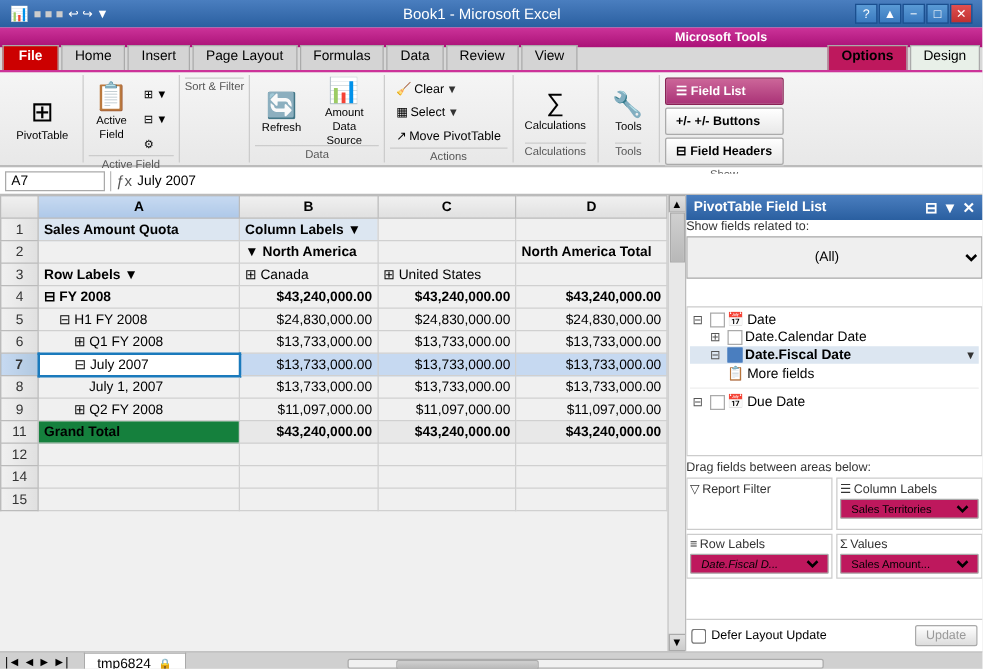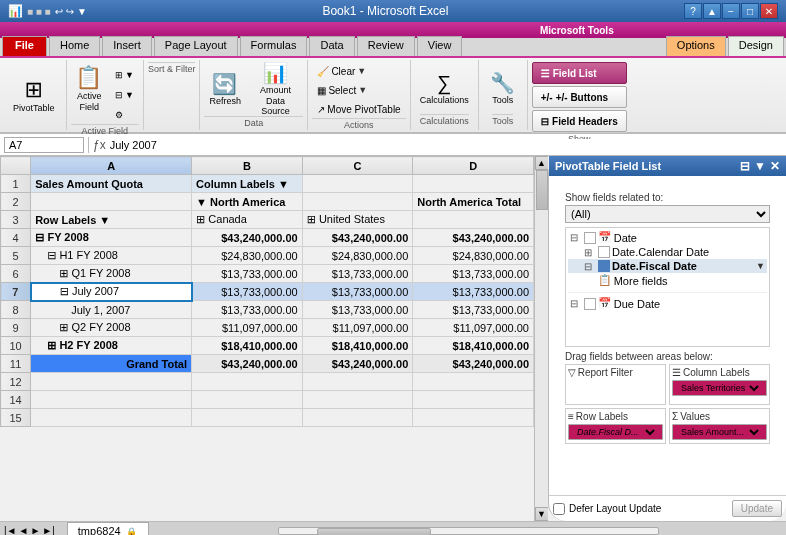--- a/index.html
+++ b/index.html
@@ -34,25 +34,25 @@
     .spreadsheet { flex: 1; overflow: hidden; position: relative; }
     table.sheet { border-collapse: collapse; }
     table.sheet td { border: 1px solid #d0d0d0; padding: 1px 4px; font-size: 11px; white-space: nowrap; min-width: 20px; height: 18px; }
     table.sheet th { background: linear-gradient(to bottom, #f0f0f0, #e0e0e0); border: 1px solid #bbb; padding: 1px 4px; font-size: 11px; text-align: center; height: 18px; }
     .col-a { width: 160px; }
     .col-b { width: 110px; }
     .col-c { width: 110px; }
     .col-d { width: 120px; }
 
     
-    .pivot-panel { width: 238px; background: white; border-left: 1px solid #bbb; display: flex; flex-direction: column; font-size: 11px; border-radius: 18px; }
+    .pivot-panel { width: 238px; background: white; border-left: 1px solid #bbb; display: flex; flex-direction: column; font-size: 11px; }
     .pivot-panel-header { background: linear-gradient(to bottom, #4a7ebf, #2a5fa0); color: white; padding: 3px 6px; display: flex; justify-content: space-between; align-items: center; font-size: 11px; font-weight: bold; }
-    .pivot-panel-body { padding: 16px; flex: 1; overflow-y: auto; }
+    .pivot-panel-body { padding: 0; flex: 1; overflow-y: auto; }
     .pivot-section-label { font-size: 10px; color: #333; margin-bottom: 2px; }
-    .pivot-related-select { width: 100%; border: 1px solid #aaa; padding: 1px; font-size: 11px; margin-bottom: 4px; height: 18px; }
+    .pivot-related-select { width: 100%; border: 1px solid #aaa; padding: 1px; font-size: 11px; margin-bottom: 22px; height: 34px; text-align: center; }
     .field-tree { border: 1px solid #ccc; padding: 2px; margin-bottom: 4px; height: 120px; overflow-y: auto; background: white; }
     .field-item { display: flex; align-items: center; gap: 2px; padding: 1px 2px; cursor: pointer; }
     .field-item .expand { font-size: 10px; color: #555; width: 12px; }
     .field-item .checkbox { width: 12px; height: 12px; border: 1px solid #aaa; background: white; display: inline-block; }
     .field-item .checkbox.checked { background: #4a7ebf; }
     .field-label { font-size: 11px; }
     .field-sub { padding-left: 16px; }
     .pivot-drag-label { font-size: 10px; color: #333; margin: 4px 0 2px; }
     .pivot-areas { display: grid; grid-template-columns: 1fr 1fr; gap: 3px; }
     .pivot-area { border: 1px solid #ccc; padding: 2px; background: white; }
@@ -94,21 +94,21 @@
 <div style="display:flex; background: #d8d8d8; height: 20px; align-items: flex-end; padding-left: 2px; border-bottom: 2px solid #cc3399;">
   <div class="ribbon-tab file">File</div>
   <div class="ribbon-tab">Home</div>
   <div class="ribbon-tab">Insert</div>
   <div class="ribbon-tab">Page Layout</div>
   <div class="ribbon-tab">Formulas</div>
   <div class="ribbon-tab">Data</div>
   <div class="ribbon-tab">Review</div>
   <div class="ribbon-tab">View</div>
   <div style="flex:1;"></div>
-  <div class="ribbon-tab options-tab active" style="background:#fdba74; border: 1px solid #aaa; border-bottom: none; font-weight:normal;margin-top:47px;">Options</div>
+  <div class="ribbon-tab options-tab active" style="background:#be185d; border: 1px solid #aaa; border-bottom: none; font-weight:bold;margin-top:47px;">Options</div>
   <div class="ribbon-tab design-tab" style="background:#e8f0e8;">Design</div>
 </div>
 
 <div style="display:flex; background: linear-gradient(to bottom, #f5f5f5, #e8e8e8); border-bottom: 2px solid #bbb; height: 76px; padding: 2px;">
 
   <div style="display:flex; flex-direction:column; padding: 2px 6px; border-right: 1px solid #ccc; align-items:center;">
     <div style="flex:1; display:flex; align-items:center; justify-content:center;">
       <div class="ribbon-btn" style="height:52px;">
         <span style="font-size:22px;">⊞</span>
         <span style="font-size:9px;">PivotTable</span>
@@ -301,31 +301,24 @@
             </tr>
 
             <tr>
               <td style="background:linear-gradient(to right,#f0f0f0,#e0e0e0);border:1px solid #bbb;text-align:center;font-size:11px;color:#333;">9</td>
               <td style="border:1px solid #d0d0d0;padding:1px 4px 1px 28px;">⊞ Q2 FY 2008</td>
               <td style="border:1px solid #d0d0d0;padding:1px 4px;text-align:right;">$11,097,000.00</td>
               <td style="border:1px solid #d0d0d0;padding:1px 4px;text-align:right;">$11,097,000.00</td>
               <td style="border:1px solid #d0d0d0;padding:1px 4px;text-align:right;">$11,097,000.00</td>
             </tr>
 
-            <tr>
-              <td style="background:linear-gradient(to right,#f0f0f0,#e0e0e0);border:1px solid #bbb;text-align:center;font-size:11px;color:#333;">10</td>
-              <td style="border:1px solid #d0d0d0;padding:1px 4px 1px 16px;font-weight:bold;">⊞ H2 FY 2008</td>
-              <td style="border:1px solid #d0d0d0;padding:1px 4px;text-align:right;font-weight:bold;">$18,410,000.00</td>
-              <td style="border:1px solid #d0d0d0;padding:1px 4px;text-align:right;font-weight:bold;">$18,410,000.00</td>
-              <td style="border:1px solid #d0d0d0;padding:1px 4px;text-align:right;font-weight:bold;">$18,410,000.00</td>
-            </tr>
 
             <tr>
               <td style="background:linear-gradient(to right,#f0f0f0,#e0e0e0);border:1px solid #bbb;text-align:center;font-size:11px;color:#333;">11</td>
-              <td style="border:1px solid #d0d0d0;padding:1px 4px;font-weight:bold;background:#3b82f6;text-align:right;">Grand Total</td>
+              <td style="border:1px solid #d0d0d0;padding:1px 4px;font-weight:bold;background:#15803d;">Grand Total</td>
               <td style="border:1px solid #d0d0d0;padding:1px 4px;text-align:right;font-weight:bold;background:#e8e8e8;">$43,240,000.00</td>
               <td style="border:1px solid #d0d0d0;padding:1px 4px;text-align:right;font-weight:bold;background:#e8e8e8;">$43,240,000.00</td>
               <td style="border:1px solid #d0d0d0;padding:1px 4px;text-align:right;font-weight:bold;background:#e8e8e8;">$43,240,000.00</td>
             </tr>
 
             <tr>
               <td style="background:linear-gradient(to right,#f0f0f0,#e0e0e0);border:1px solid #bbb;text-align:center;font-size:11px;color:#333;">12</td>
               <td style="border:1px solid #d0d0d0;"></td>
               <td style="border:1px solid #d0d0d0;"></td>
               <td style="border:1px solid #d0d0d0;"></td>

